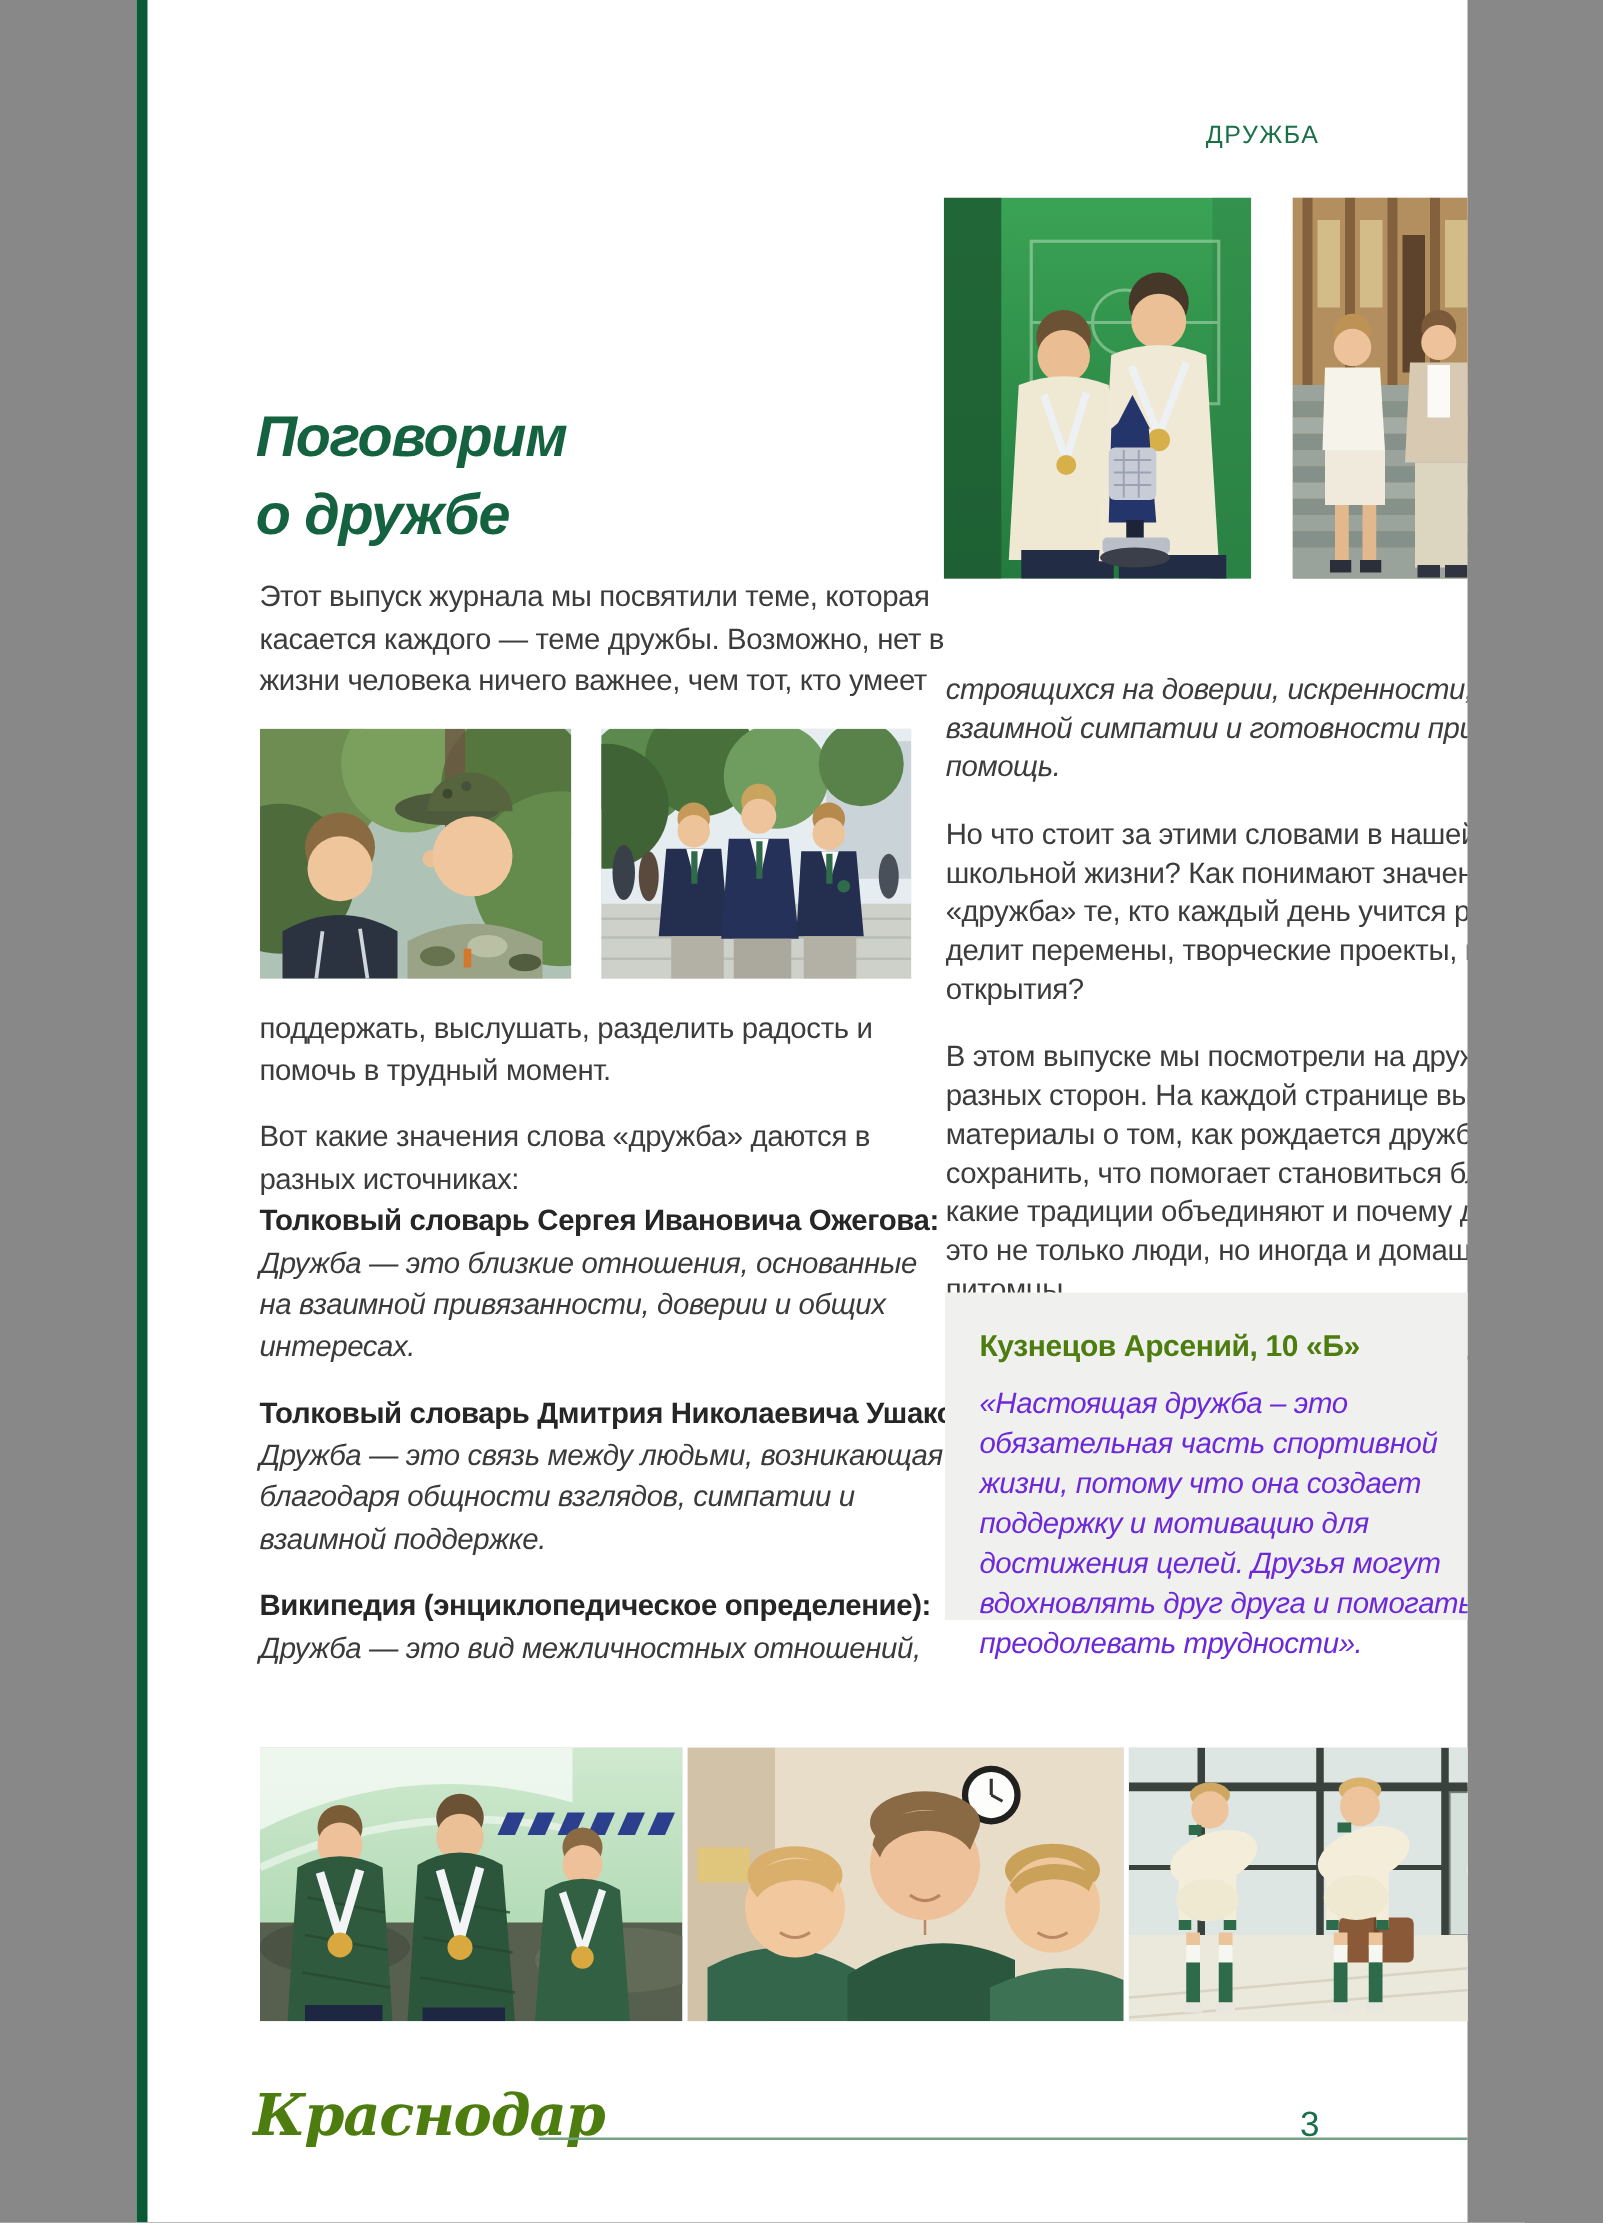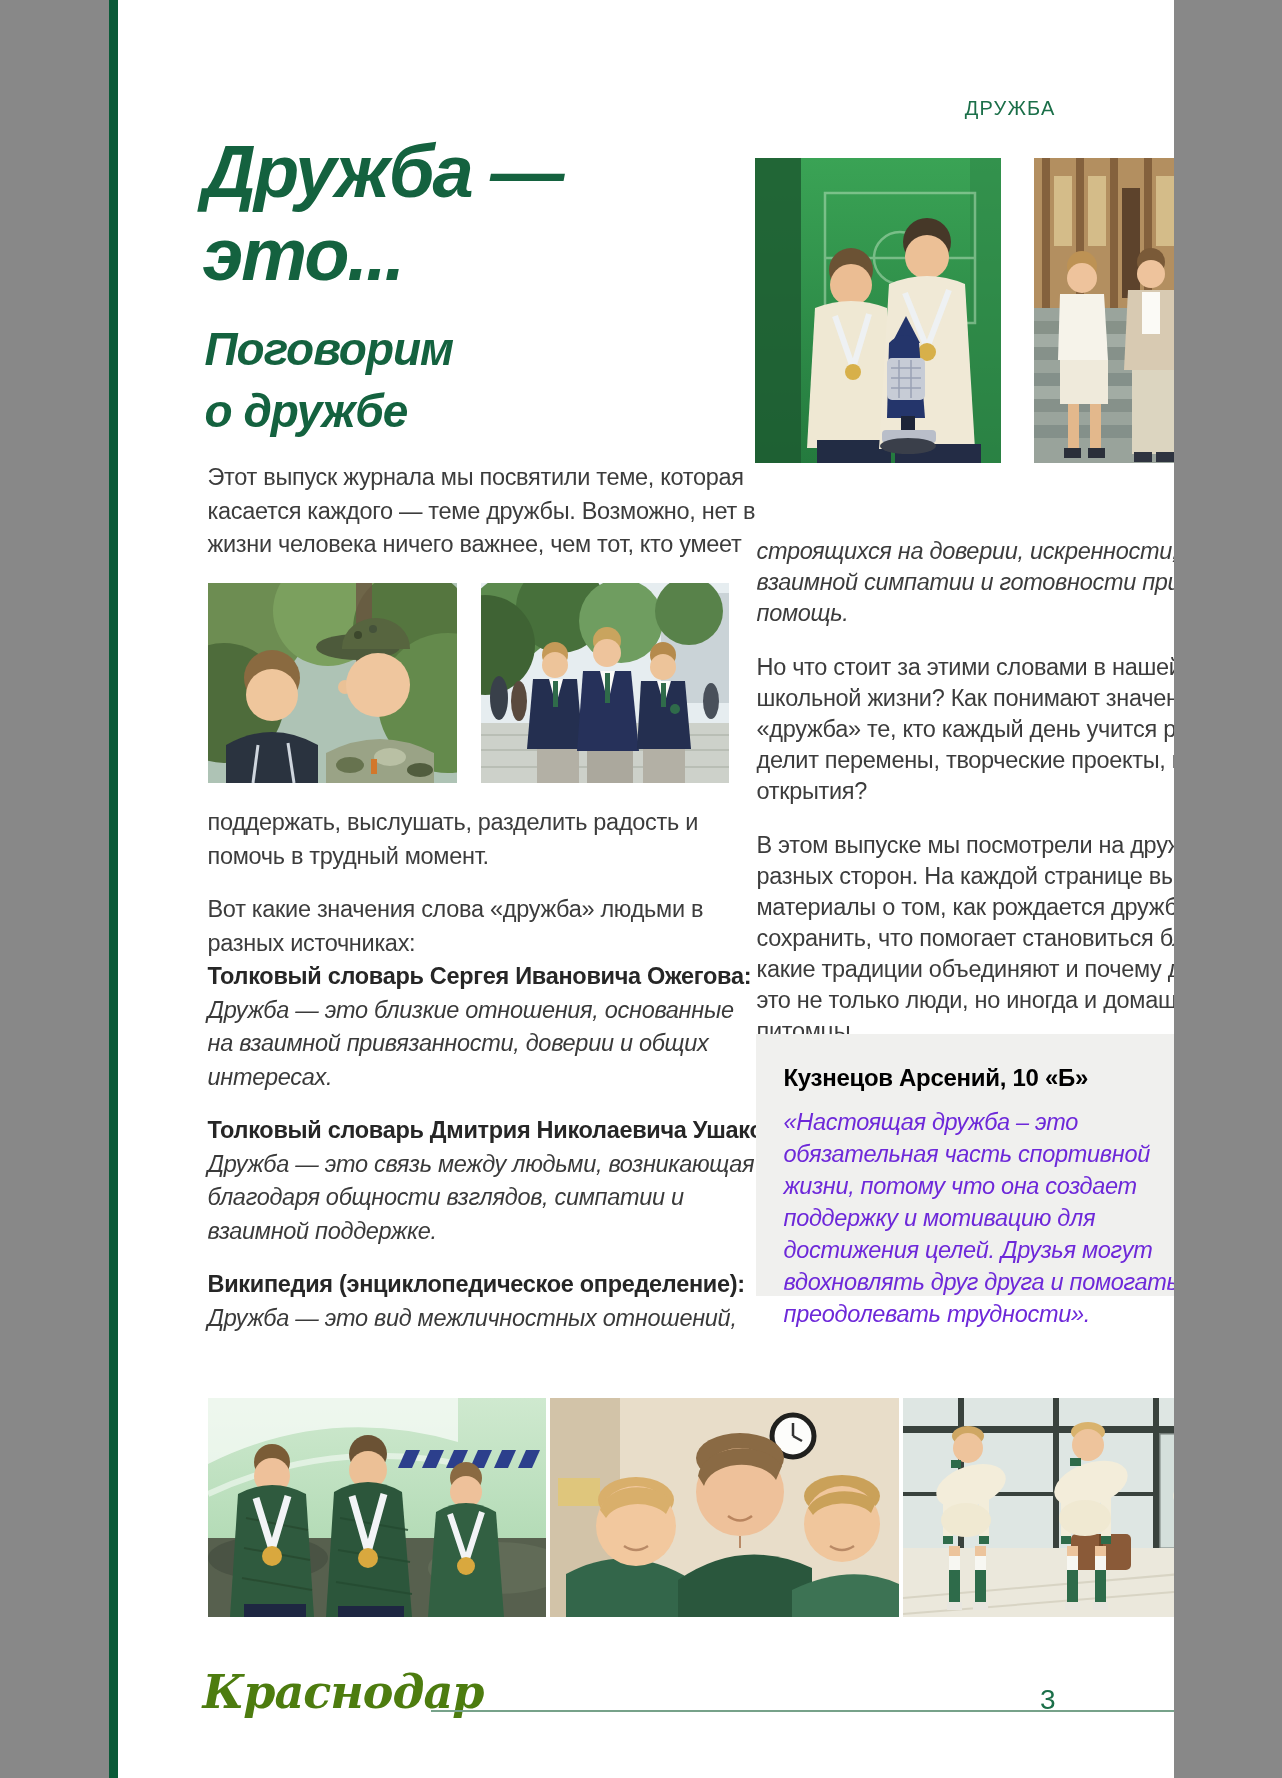--- a/index.html
+++ b/index.html
@@ -28,44 +28,40 @@
   .def-entry{margin:0 0 20px 0;}
   .def-label{font-weight:700;color:#262626;white-space:nowrap;}
   .def-text{font-style:italic;color:#3a3a3a;}
   .right-flow{position:absolute;left:648px;top:536px;width:524px;font-size:23.5px;line-height:31px;color:#3c3c3c;letter-spacing:-0.3px;}
   .right-flow p{margin:0 0 23px 0;}
   .italic{font-style:italic;}
   .quote-box{
     position:absolute;left:647px;top:1034px;width:517px;height:262px;background:#f0f0ee;
     box-sizing:border-box;padding:30px 28px 0 28px;
   }
-  .quote-author{font-size:24px;font-weight:700;color:#000000;margin:0 0 14px 0;letter-spacing:-0.3px;}
+  .quote-author{font-size:24px;font-weight:700;color:#4d7c0f;margin:0 0 14px 0;letter-spacing:-0.3px;}
   .quote-text{font-size:23.5px;line-height:32px;font-style:italic;color:#6d28d9;margin:0;max-width:420px;letter-spacing:-0.3px;}
   .photo{position:absolute;overflow:hidden;background:#ddd;}
   .photo svg{display:block;width:100%;height:100%;}
   .footer-logo{
     position:absolute;left:94px;top:1665px;font-family:"DejaVu Serif",serif;
     font-style:italic;font-weight:700;font-size:46px;color:#4d7c0f;letter-spacing:-1px;
   }
   .footer-line{position:absolute;left:322px;top:1710px;width:801px;height:2px;background:#77a28a;}
   .page-number{position:absolute;right:118px;top:1684px;font-size:28px;color:#1b6f49;}
 </style>
 </head>
 <body>
 
 <div id="page">
 
   <div class="green-bar"></div>
 
   <div class="section-label">ДРУЖБА</div>
 
-  <div class="title">
-    <div>Дружба —</div>
-    <div>это...</div>
-  </div>
 
   <div class="subtitle">
     <div>Поговорим</div>
     <div>о дружбе</div>
   </div>
 
   <div class="photo" style="left:646px;top:158px;width:246px;height:305px;">
     <svg viewBox="0 0 246 305" preserveAspectRatio="none">
       <defs>
         <linearGradient id="g1" x1="0" y1="0" x2="0" y2="1">
@@ -240,21 +236,21 @@
       <path d="M160,98 l44,0 l6,68 l-54,0 z" fill="#242f50"></path>
       <polygon points="176,98 190,98 183,122" fill="#fafaf8"></polygon>
       <rect x="180" y="100" width="5" height="24" fill="#2f6b4a"></rect>
       <circle cx="194" cy="126" r="5" fill="#2f6b4a"></circle>
       <rect x="162" y="166" width="42" height="34" fill="#b3b0a5"></rect>
     </svg>
   </div>
 
   <div class="left-flow bodytext">
     <p>поддержать, выслушать, разделить радость и помочь в трудный момент.</p>
-    <p class="nogap">Вот какие значения слова «дружба» людьми в разных источниках:</p>
+    <p class="nogap">Вот какие значения слова «дружба» даются в разных источниках:</p>
     <div class="def-entry">
       <div class="def-label">Толковый словарь Сергея Ивановича Ожегова:</div>
       <div class="def-text">Дружба — это близкие отношения, основанные на взаимной привязанности, доверии и общих интересах.</div>
     </div>
     <div class="def-entry">
       <div class="def-label">Толковый словарь Дмитрия Николаевича Ушакова:</div>
       <div class="def-text">Дружба — это связь между людьми, возникающая благодаря общности взглядов, симпатии и взаимной поддержке.</div>
     </div>
     <div class="def-entry">
       <div class="def-label">Википедия (энциклопедическое определение):</div>

